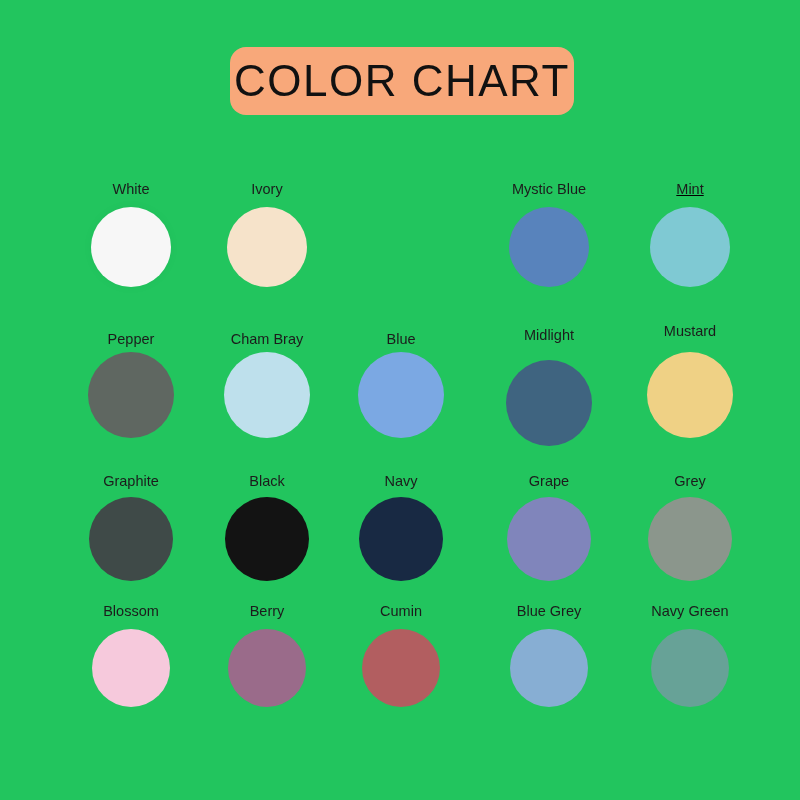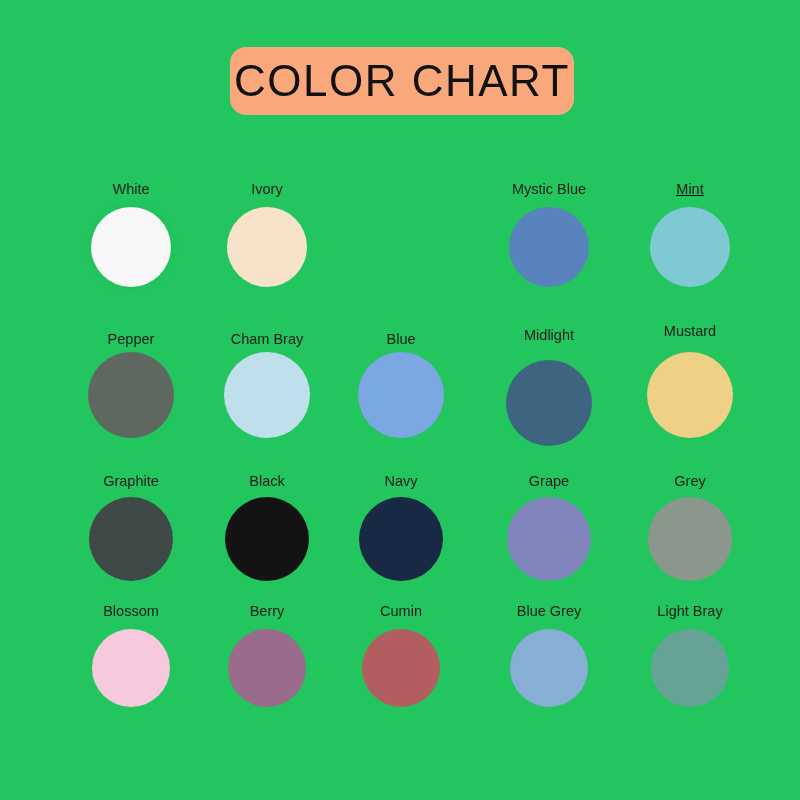--- a/index.html
+++ b/index.html
@@ -202,20 +202,20 @@
           <div class="swatch-dot" style="width: 78px; height: 78px; background: rgb(178, 94, 96);"></div>
         </div>
       </div>
       <div class="swatch-cell" style="left: 478px; top: 604px;">
         <div class="swatch-label">Blue Grey</div>
         <div class="swatch-dot-wrap" style="margin-top: 10px;">
           <div class="swatch-dot" style="width: 78px; height: 78px; background: rgb(135, 174, 211);"></div>
         </div>
       </div>
       <div class="swatch-cell" style="left: 619px; top: 604px;">
-        <div class="swatch-label">Light Bray</div>
+        <div class="swatch-label">Navy Green</div>
         <div class="swatch-dot-wrap" style="margin-top: 10px;">
           <div class="swatch-dot" style="width: 78px; height: 78px; background: rgb(103, 162, 151);"></div>
         </div>
       </div>
     </div>
 
 </div>
 
 </body></html>

